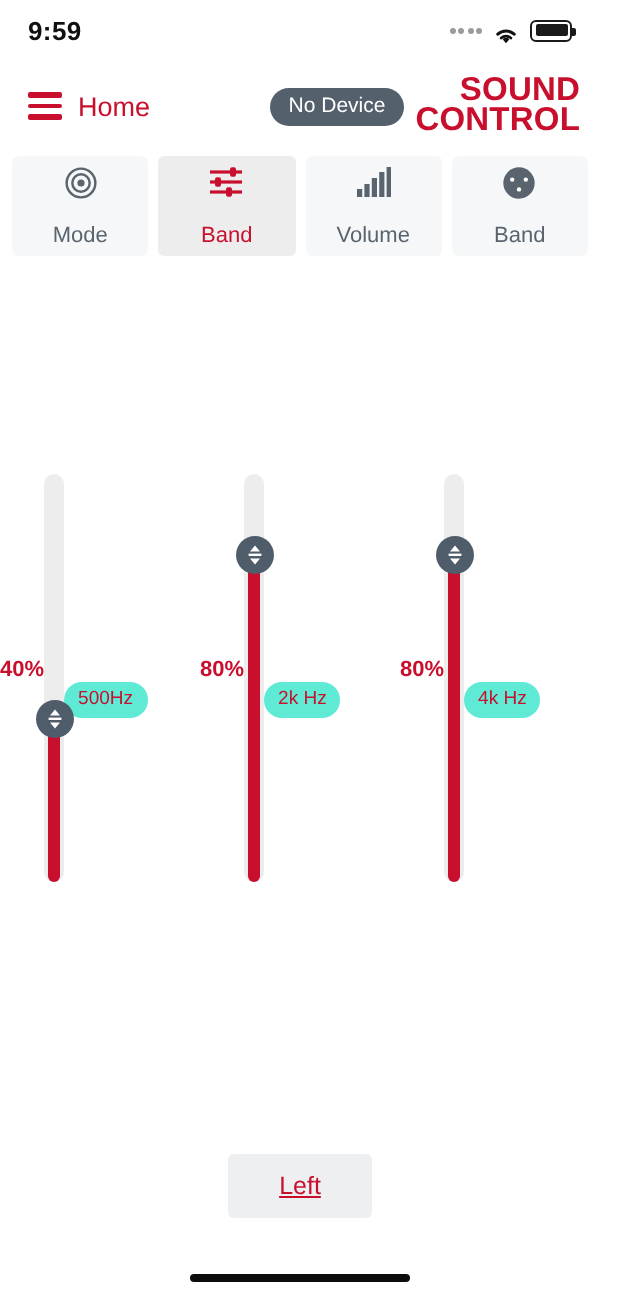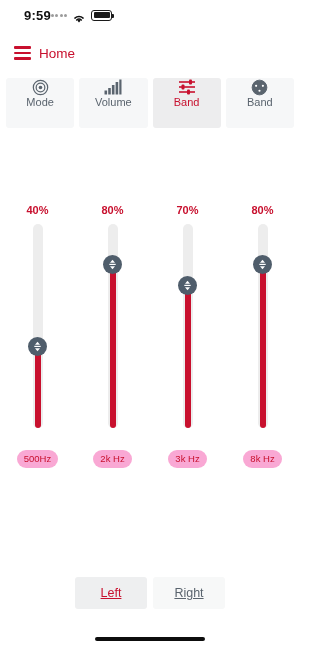--- a/index.html
+++ b/index.html
@@ -7,21 +7,21 @@
     width: 300px; height: 649px;
     background: #ffffff;
     font-family: "Liberation Sans", sans-serif;
     overflow: hidden;
   }
   .phone { position: relative; width: 300px; height: 649px; background: #fff; }
 
   
   .statusbar {
     height: 30px; display: flex; align-items: center;
-    justify-content: flex-start; padding: 0 14px 0 24px;
+    justify-content: space-between; padding: 0 14px 0 14px;
   }
   .status-time { font-size: 13px; font-weight: 700; color: #111; letter-spacing: .2px; }
   .status-right { display: flex; align-items: center; gap: 5px; }
   .sig-dots { display: flex; align-items: flex-end; gap: 1.5px; }
   .sig-dots i { width: 3px; height: 3px; background: #9b9b9b; border-radius: 50%; display: block; }
   .wifi { width: 14px; height: 11px; position: relative; }
   .batt {
     width: 21px; height: 11px; border: 1px solid #1a1a1a;
     border-radius: 3px; position: relative; padding: 1.5px;
   }
@@ -48,54 +48,54 @@
   .brand {
     color: #c8102e; font-weight: 700; font-size: 16.5px;
     line-height: 15.5px; text-align: right; letter-spacing: .1px;
   }
 
   
   .tabs { display: flex; gap: 5px; padding: 2px 6px 0; }
   .tab {
     flex: 1; height: 50px; background: #f6f7f8; border-radius: 3px;
     display: flex; flex-direction: column; align-items: center;
-    justify-content: flex-start; gap: 0; cursor: pointer;
+    justify-content: center; gap: 12px; cursor: pointer;
   }
   .tab.active { background: #ededee; }
   .tab-label { font-size: 11px; color: #5a646e; }
   .tab.active .tab-label { color: #c8102e; }
   .tab-icon { height: 18px; display: flex; align-items: center; justify-content: center; }
 
   
   .band-area { position: relative; height: 270px; margin-top: 76px; }
   .band-row { display: flex; height: 100%; }
   .band {
     flex: 1; position: relative;
-    display: flex; flex-direction: column; align-items: center;
+    display: flex; flex-direction: row; align-items: center;
   }
   .band-pct { font-size: 11px; font-weight: 700; color: #c8102e; margin-bottom: 8px; }
   .track-wrap { position: relative; width: 10px; height: 204px; }
   .track-bg {
     position: absolute; left: 0; top: 0; width: 10px; height: 100%;
     background: #ededed; border-radius: 5px;
   }
   .track-fill {
     position: absolute; left: 2px; bottom: 0; width: 6px;
     background: #c8102e; border-radius: 3px;
   }
   .thumb {
     position: absolute; left: 50%; width: 19px; height: 19px;
     margin-left: -9.5px; background: #4f5d6b; border-radius: 50%;
     display: flex; align-items: center; justify-content: center;
     cursor: pointer;
   }
   .thumb svg { display: block; }
   .band-freq {
     margin-top: 22px; font-size: 9.5px; color: #c8102e;
-    background: #f9a8d4; border-radius: 9px; padding: 3px 7px 4px;
+    background: #5eead4; border-radius: 9px; padding: 3px 7px 4px;
     white-space: nowrap;
   }
 
   
   .lr-wrap { position: absolute; left: 0; right: 0; bottom: 40px; display: flex; justify-content: center; gap: 6px; }
   .lr-btn {
     width: 72px; height: 32px; border-radius: 3px; background: #f7f8f8;
     display: flex; align-items: center; justify-content: center;
     font-size: 12.5px; color: #5a646e; cursor: pointer; text-decoration: underline;
   }
@@ -135,60 +135,67 @@
 
   <div class="header">
     <div class="home-btn">
       <span class="burger">
         <span></span>
           <span></span>
           <span></span>
       </span>
       <span class="home-label">Home</span>
     </div>
+    <div class="header-right">
+      <span class="device-pill">No Device</span>
+      <div class="brand">
+        <div>SOUND</div>
+        <div>CONTROL</div>
+      </div>
+    </div>
   </div>
 
   <div class="tabs">
 
     <div class="tab">
       <span class="tab-icon">
         <svg width="17" height="17" viewBox="0 0 18 18">
           <circle cx="9" cy="9" r="7.6" fill="none" stroke="#5a646e" stroke-width="1.3"></circle>
           <circle cx="9" cy="9" r="4.6" fill="none" stroke="#5a646e" stroke-width="1.3"></circle>
           <circle cx="9" cy="9" r="1.9" fill="#5a646e"></circle>
         </svg>
       </span>
       <span class="tab-label">Mode</span>
-    </div>
-
-    <div class="tab">
-      <span class="tab-icon">
-        <svg width="18" height="16" viewBox="0 0 18 16">
-          <rect x="0.5" y="11.5" width="2.6" height="4" fill="#5a646e"></rect>
-          <rect x="4.2" y="9" width="2.6" height="6.5" fill="#5a646e"></rect>
-          <rect x="7.9" y="6" width="2.6" height="9.5" fill="#5a646e"></rect>
-          <rect x="11.6" y="3" width="2.6" height="12.5" fill="#5a646e"></rect>
-          <rect x="15.3" y="0.5" width="2.2" height="15" fill="#5a646e"></rect>
-        </svg>
-      </span>
-      <span class="tab-label">Volume</span>
     </div>
 
     <div class="tab active">
       <span class="tab-icon">
         <svg width="18" height="16" viewBox="0 0 18 16">
           <line x1="1" y1="3" x2="17" y2="3" stroke="#c8102e" stroke-width="1.6"></line>
           <line x1="1" y1="8" x2="17" y2="8" stroke="#c8102e" stroke-width="1.6"></line>
           <line x1="1" y1="13" x2="17" y2="13" stroke="#c8102e" stroke-width="1.6"></line>
           <rect x="11" y="0.6" width="3" height="4.8" rx="1" fill="#c8102e"></rect>
           <rect x="3.5" y="5.6" width="3" height="4.8" rx="1" fill="#c8102e"></rect>
           <rect x="9" y="10.6" width="3" height="4.8" rx="1" fill="#c8102e"></rect>
         </svg>
       </span>
       <span class="tab-label">Band</span>
+    </div>
+
+    <div class="tab">
+      <span class="tab-icon">
+        <svg width="18" height="16" viewBox="0 0 18 16">
+          <rect x="0.5" y="11.5" width="2.6" height="4" fill="#5a646e"></rect>
+          <rect x="4.2" y="9" width="2.6" height="6.5" fill="#5a646e"></rect>
+          <rect x="7.9" y="6" width="2.6" height="9.5" fill="#5a646e"></rect>
+          <rect x="11.6" y="3" width="2.6" height="12.5" fill="#5a646e"></rect>
+          <rect x="15.3" y="0.5" width="2.2" height="15" fill="#5a646e"></rect>
+        </svg>
+      </span>
+      <span class="tab-label">Volume</span>
     </div>
 
     <div class="tab">
       <span class="tab-icon">
         <svg width="17" height="17" viewBox="0 0 18 18">
           <circle cx="9" cy="9" r="7.8" fill="#5a646e"></circle>
           <circle cx="5.4" cy="7.2" r="1.15" fill="#fff"></circle>
           <circle cx="12.6" cy="7.2" r="1.15" fill="#fff"></circle>
           <circle cx="9" cy="12.4" r="1.15" fill="#fff"></circle>
           <circle cx="9" cy="9" r="7.8" fill="none" stroke="#5a646e" stroke-width="1"></circle>
@@ -225,51 +232,35 @@
               <svg width="9" height="11" viewBox="0 0 9 11">
                 <path d="M4.5 0.8 7 3.7H2z" fill="#fff"></path>
                 <rect x="1.3" y="4.8" width="6.4" height="1.2" fill="#fff"></rect>
                 <path d="M4.5 10.2 2 7.3h5z" fill="#fff"></path>
               </svg>
             </div>
           </div>
           <div class="band-freq">2k Hz</div>
         </div>
         <div class="band">
-          <div class="band-pct">70%</div>
-          <div class="track-wrap">
-            <div class="track-bg"></div>
-            <div class="track-fill" style="height: 142.8px;"></div>
-            <div class="thumb" style="top: 51.7px;">
-              <svg width="9" height="11" viewBox="0 0 9 11">
-                <path d="M4.5 0.8 7 3.7H2z" fill="#fff"></path>
-                <rect x="1.3" y="4.8" width="6.4" height="1.2" fill="#fff"></rect>
-                <path d="M4.5 10.2 2 7.3h5z" fill="#fff"></path>
-              </svg>
-            </div>
-          </div>
-          <div class="band-freq">3k Hz</div>
-        </div>
-        <div class="band">
           <div class="band-pct">80%</div>
           <div class="track-wrap">
             <div class="track-bg"></div>
             <div class="track-fill" style="height: 163.2px;"></div>
             <div class="thumb" style="top: 31.3px;">
               <svg width="9" height="11" viewBox="0 0 9 11">
                 <path d="M4.5 0.8 7 3.7H2z" fill="#fff"></path>
                 <rect x="1.3" y="4.8" width="6.4" height="1.2" fill="#fff"></rect>
                 <path d="M4.5 10.2 2 7.3h5z" fill="#fff"></path>
               </svg>
             </div>
           </div>
-          <div class="band-freq">8k Hz</div>
+          <div class="band-freq">4k Hz</div>
         </div>
       </div>
   </div>
 
   <div class="lr-wrap">
     <div class="lr-btn active">Left</div>
-    <div class="lr-btn">Right</div>
   </div>
 
   <div class="home-indicator"></div>
 </div>
 
 </body></html>

